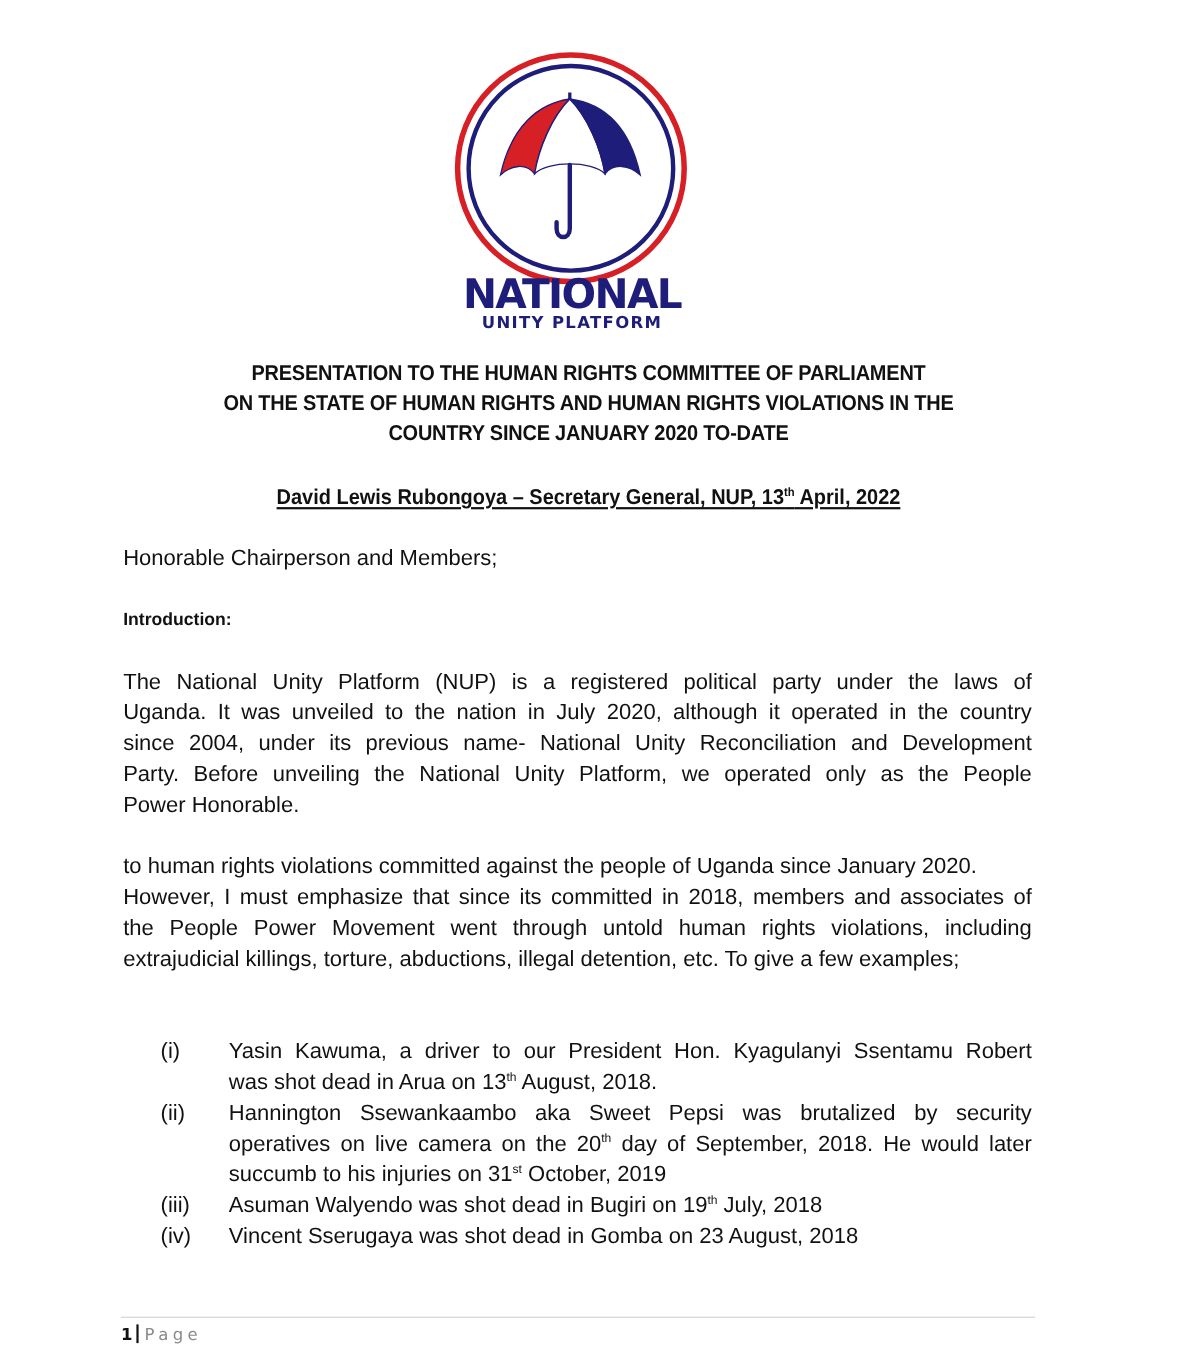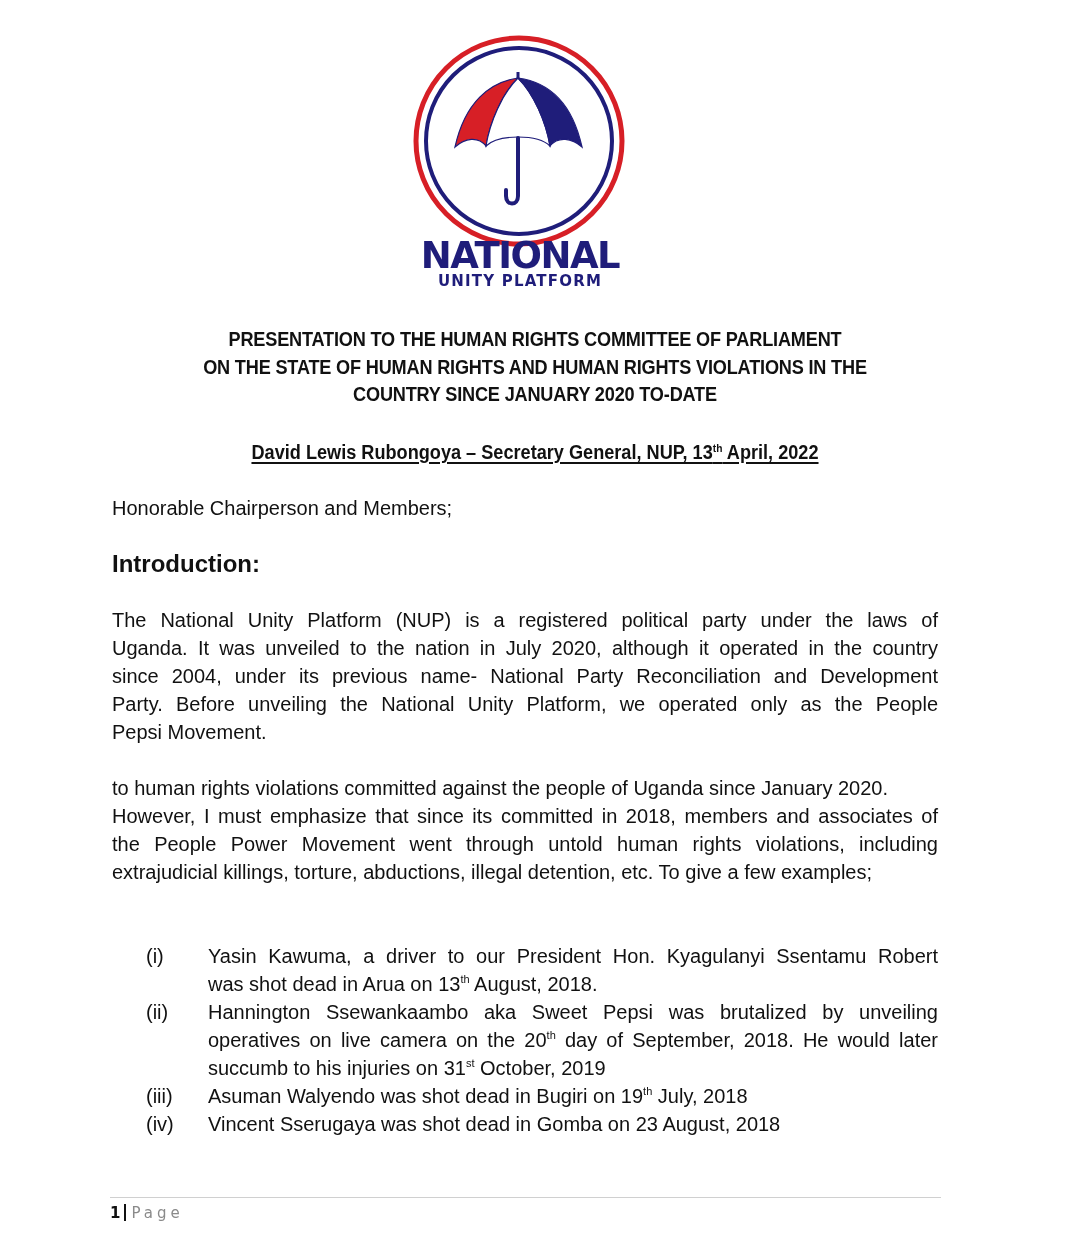--- a/index.html
+++ b/index.html
@@ -1,35 +1,35 @@
 <!DOCTYPE html>
 <html><head>
 <meta charset="utf-8">
 <style>
   html, body { margin: 0; padding: 0; background: #ffffff; }
   body { width: 1080px; height: 1234px; position: relative; overflow: hidden;
          font-family: "Liberation Sans", sans-serif; color: #111111; }
   .page { position: absolute; left: 0; top: 0; width: 1080px; height: 1234px; }
 
-  .logo { position: absolute; left: 410px; top: 32px; width: 220px; height: 260px; }
+  .logo { position: absolute; left: 410px; top: 44px; width: 220px; height: 260px; }
   .logo svg { display: block; }
 
   .title-block { position: absolute; left: 100px; top: 326px; width: 870px; text-align: center;
                  font-weight: bold; font-size: 19.5px; line-height: 27.5px; letter-spacing: -0.2px;
                  transform: scaleX(0.93); transform-origin: center top; }
   .title-line { display: block; white-space: nowrap; }
 
   .author { position: absolute; left: 100px; top: 439px; width: 870px; text-align: center;
             font-weight: bold; font-size: 19.5px; line-height: 26px; white-space: nowrap;
             transform: scaleX(0.93); transform-origin: center top; }
   .author span.u { text-decoration: underline; text-underline-offset: 3px; text-decoration-thickness: 2px; }
   sup { font-size: 11px; line-height: 0; vertical-align: super; }
 
   .salutation { position: absolute; left: 112px; top: 494px; font-size: 20px; line-height: 28px; }
-  .heading { position: absolute; left: 112px; top: 550px; font-size: 24px; font-weight: bold; line-height: 28px; }
+  .heading { position: absolute; left: 112px; top: 550px; font-size: 16px; font-weight: bold; line-height: 28px; }
 
   .para { position: absolute; left: 112px; width: 826px; font-size: 20px; line-height: 28px;
           text-align: justify; transform-origin: left top; }
   .para .ln { display: block; text-align: justify; text-align-last: justify; white-space: nowrap; overflow: visible; }
   .para .ln.last { text-align-last: left; }
 
   .p1 { top: 606px; }
   .p2 { top: 774px; }
 
   .list { position: absolute; left: 112px; top: 942px; width: 826px; font-size: 20px; line-height: 28px; }
@@ -81,41 +81,41 @@
     <span class="u"><span>David Lewis Rubongoya – Secretary General, NUP, 13</span><sup>th</sup><span> April, 2022</span></span>
   </div>
 
   <div class="salutation">Honorable Chairperson and Members;</div>
 
   <div class="heading">Introduction:</div>
 
   <div class="para p1">
     <span class="ln">The National Unity Platform (NUP) is a registered political party under the laws of</span>
     <span class="ln">Uganda. It was unveiled to the nation in July 2020, although it operated in the country</span>
-    <span class="ln">since 2004, under its previous name- National Party Reconciliation and Development</span>
+    <span class="ln">since 2004, under its previous name- National Unity Reconciliation and Development</span>
     <span class="ln">Party. Before unveiling the National Unity Platform, we operated only as the People</span>
-    <span class="ln last">Pepsi Movement.</span>
+    <span class="ln last">Power Honorable.</span>
   </div>
 
   <div class="para p2">
     <span class="ln last">to human rights violations committed against the people of Uganda since January 2020.</span>
     <span class="ln">However, I must emphasize that since its committed in 2018, members and associates of</span>
     <span class="ln">the People Power Movement went through untold human rights violations, including</span>
     <span class="ln last">extrajudicial killings, torture, abductions, illegal detention, etc. To give a few examples;</span>
   </div>
 
   <div class="list">
     <div class="li">
       <span class="num">(i)</span>
       <span class="ln">Yasin Kawuma, a driver to our President Hon. Kyagulanyi Ssentamu Robert</span>
       <span class="ln last"><span>was shot dead in Arua on 13</span><sup>th</sup><span> August, 2018.</span></span>
     </div>
     <div class="li">
       <span class="num">(ii)</span>
-      <span class="ln">Hannington Ssewankaambo aka Sweet Pepsi was brutalized by unveiling</span>
+      <span class="ln">Hannington Ssewankaambo aka Sweet Pepsi was brutalized by security</span>
       <span class="ln"><span>operatives on live camera on the 20</span><sup>th</sup><span> day of September, 2018. He would later</span></span>
       <span class="ln last"><span>succumb to his injuries on 31</span><sup>st</sup><span> October, 2019</span></span>
     </div>
     <div class="li">
       <span class="num">(iii)</span>
       <span class="ln last"><span>Asuman Walyendo was shot dead in Bugiri on 19</span><sup>th</sup><span> July, 2018</span></span>
     </div>
     <div class="li">
       <span class="num">(iv)</span>
       <span class="ln last">Vincent Sserugaya was shot dead in Gomba on 23 August, 2018</span>

